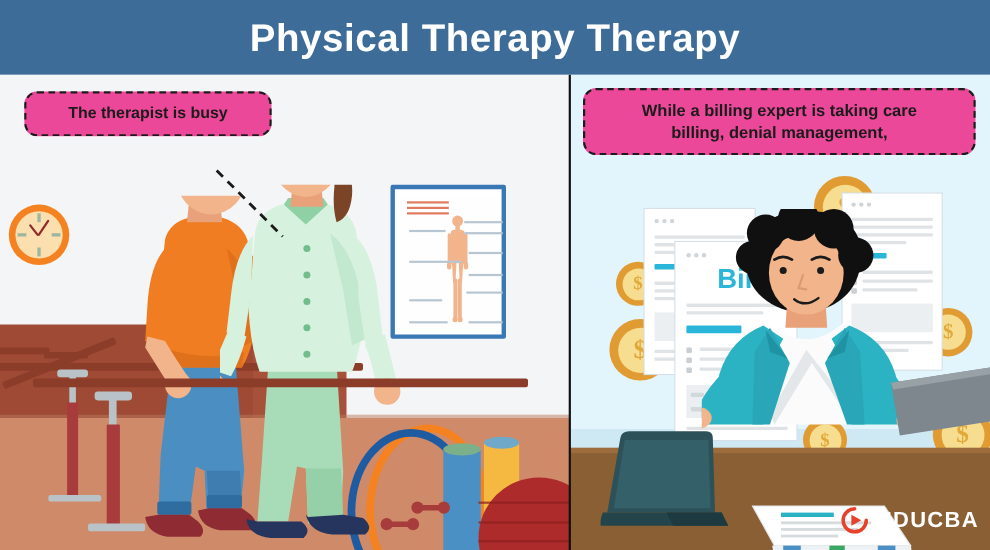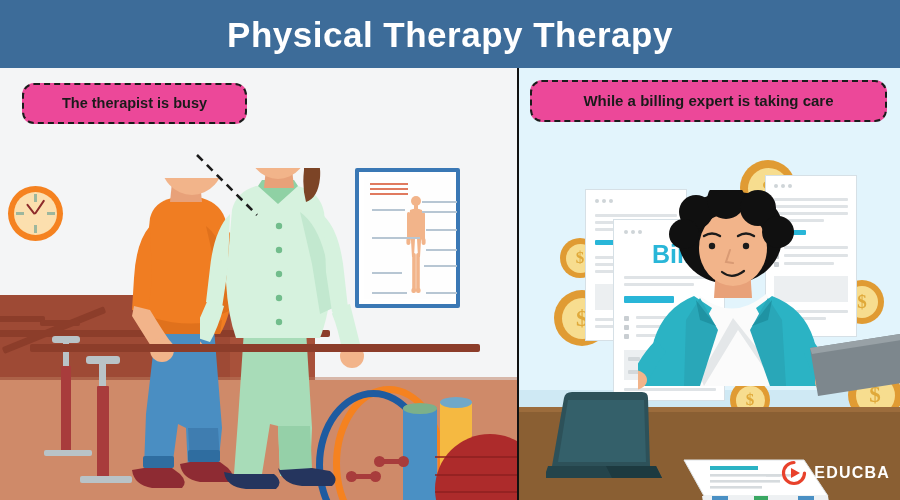--- a/index.html
+++ b/index.html
@@ -201,21 +201,21 @@
     background:#9c6c3c;
   }
 
   
   .logo {
     position:absolute; right:10px; bottom:14px;
     display:flex; align-items:center; gap:7px;
   }
   .logo-mark { position:relative; width:26px; height:26px; }
   .logo-text {
-    color:#ffffff; font-size:16px; font-weight:bold; letter-spacing:1.2px;
+    color:#ffffff; font-size:20px; font-weight:bold; letter-spacing:1.2px;
     font-family:"Liberation Sans", sans-serif;
   }
 </style>
 </head>
 <body>
 
 <div id="stage">
 
   <div class="header">
     <div class="header-title">Physical Therapy Therapy</div>
@@ -565,20 +565,21 @@
       <rect x="34" y="48" width="52" height="2.6" fill="#d6dbde"></rect>
       <rect x="90" y="36" width="26" height="2.6" fill="#d6dbde"></rect>
       <path d="M26 58 L152 58 L153 64 L27 64 Z" fill="#eef1f3"></path>
       <rect x="36" y="58" width="16" height="6" fill="#4a90c4"></rect>
       <rect x="78" y="58" width="14" height="6" fill="#3aa863"></rect>
       <rect x="122" y="58" width="16" height="6" fill="#4a90c4"></rect>
     </svg>
 
     <div class="bubble bubble-right">
       <div>While a billing expert is taking care</div>
+      <div>billing, denial management,</div>
     </div>
 
     <div class="logo">
       <div class="logo-mark">
         <svg width="26" height="26" viewBox="0 0 26 26">
           <path d="M13 2.5 A10.5 10.5 0 1 0 23.5 13" stroke="#e8412b" stroke-width="3.2" fill="none" stroke-linecap="round"></path>
           <path d="M10 8 L19 13 L10 18 Z" fill="#e8412b"></path>
         </svg>
       </div>
       <div class="logo-text">EDUCBA</div>

